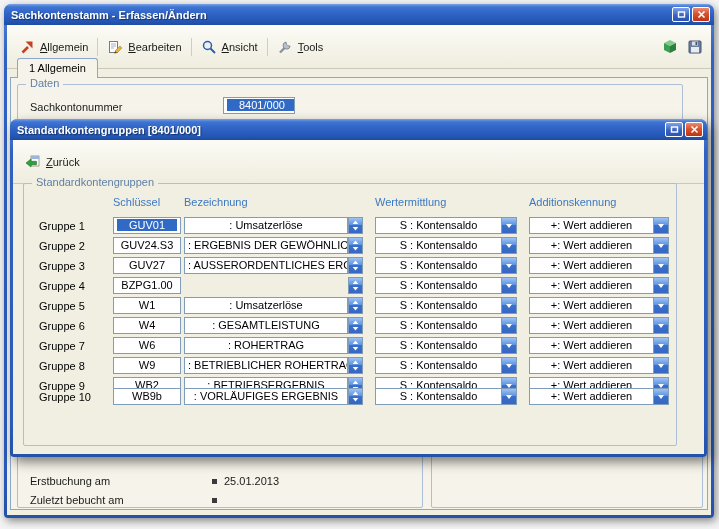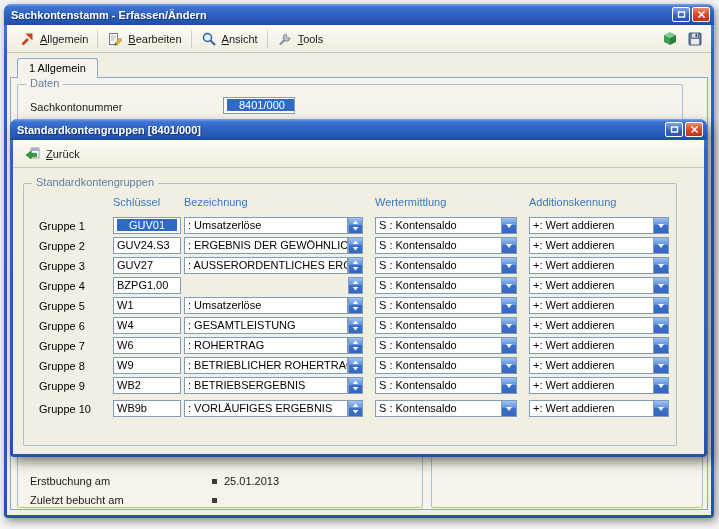--- a/index.html
+++ b/index.html
@@ -20,21 +20,21 @@
   .title { flex: 1; white-space: nowrap; overflow: hidden; }
   .winbtns { display: flex; gap: 2px; }
   .wbtn { width: 18px; height: 15px; border: 1px solid #fff; border-radius: 2px;
     display: flex; align-items: center; justify-content: center; cursor: default; }
   .wbtn.min   { background: linear-gradient(180deg,#7fa3e8,#3560be 60%,#2a55b0); }
   .wbtn.close { background: linear-gradient(180deg,#ee8a70,#d9512e 45%,#be3410); }
   .client { position: absolute; left: 3px; right: 3px; top: 21px; bottom: 3px;
     background: #f1efe2; overflow: hidden; }
 
   
-  .toolbar { position: absolute; left: 0; right: 0; top: 0; height: 28px;
+  .toolbar { position: absolute; left: 0; right: 0; top: 0; height: 44px;
     background: linear-gradient(180deg,#fcfbf6,#efedde);
     border-bottom: 1px solid #cdc9b8; display: flex; align-items: center; padding: 0 8px; }
   .titem { display: flex; align-items: center; gap: 5px; padding: 2px 4px; cursor: default; }
   .tlabel { font-size: 11px; color: #1a1a1a; }
   .tsep { width: 1px; height: 18px; background: #d2cebc; margin: 0 5px; }
   .ticon { width: 16px; height: 16px; display: inline-flex; }
   .ticon svg { width: 16px; height: 16px; }
   .ticons-right { margin-left: auto; display: flex; gap: 9px; }
 
   
@@ -66,21 +66,21 @@
     border-left: 1px solid #7f9db9; display: flex; align-items: center; justify-content: center; }
   .arrow-down { width: 0; height: 0; border: 3px solid transparent; border-top: 4px solid #fff; margin-top: 4px; }
   .spinbtn { position: absolute; width: 15px; height: 17px;
     background: linear-gradient(180deg,#9fc2f2 0%,#5e94e2 45%,#3a6fcb 50%,#3667c2 100%);
     border: 1px solid #7f9db9; display: flex; align-items: center; justify-content: center; }
 
   
   .tblgroup { left: 10px; top: 43px; width: 654px; height: 263px; }
   .hdr { position: absolute; top: 12px; font-size: 11px; color: #3b78c3; }
   .h-key { left: 89px; } .h-bez { left: 160px; } .h-wert { left: 351px; } .h-add { left: 505px; }
-  .trow { position: absolute; left: 0; width: 100%; height: 20px; }
+  .trow { position: absolute; left: 0; width: 100%; height: 20px; text-align: center; }
   .rlabel { position: absolute; left: 15px; top: 3px; font-size: 11px; }
   .f-key  { left: 89px;  top: 0; width: 68px; }
   .f-bez  { left: 160px; top: 0; width: 164px; }
   .sp     { left: 324px; top: 0; }
   .f-wert { left: 351px; top: 0; width: 142px; }
   .f-add  { left: 505px; top: 0; width: 140px; }
 </style>
 </head>
 <body>
 
@@ -387,21 +387,21 @@
               </svg>
             </div>
           <div class="combo f-wert"><span>S : Kontensaldo</span><span class="cbtn">
                 <span class="arrow-down"></span>
               </span></div>
           <div class="combo f-add"><span>+: Wert addieren</span><span class="cbtn">
                 <span class="arrow-down"></span>
               </span></div>
         </div>
 
-        <div class="trow" style="top:216px">
+        <div class="trow" style="top:204px">
           <span class="rlabel">Gruppe 10</span>
           <div class="tfield f-key"><span>WB9b</span></div>
           <div class="tfield f-bez"><span>: VORLÄUFIGES ERGEBNIS</span></div>
           <div class="spinbtn sp">
               <svg width="9" height="13" viewBox="0 0 9 14">
                 <path d="M4.5 1.5 L7.5 5.5 H1.5 Z" fill="#fff"></path>
                 <path d="M4.5 12.5 L1.5 8.5 H7.5 Z" fill="#fff"></path>
               </svg>
             </div>
           <div class="combo f-wert"><span>S : Kontensaldo</span><span class="cbtn">

